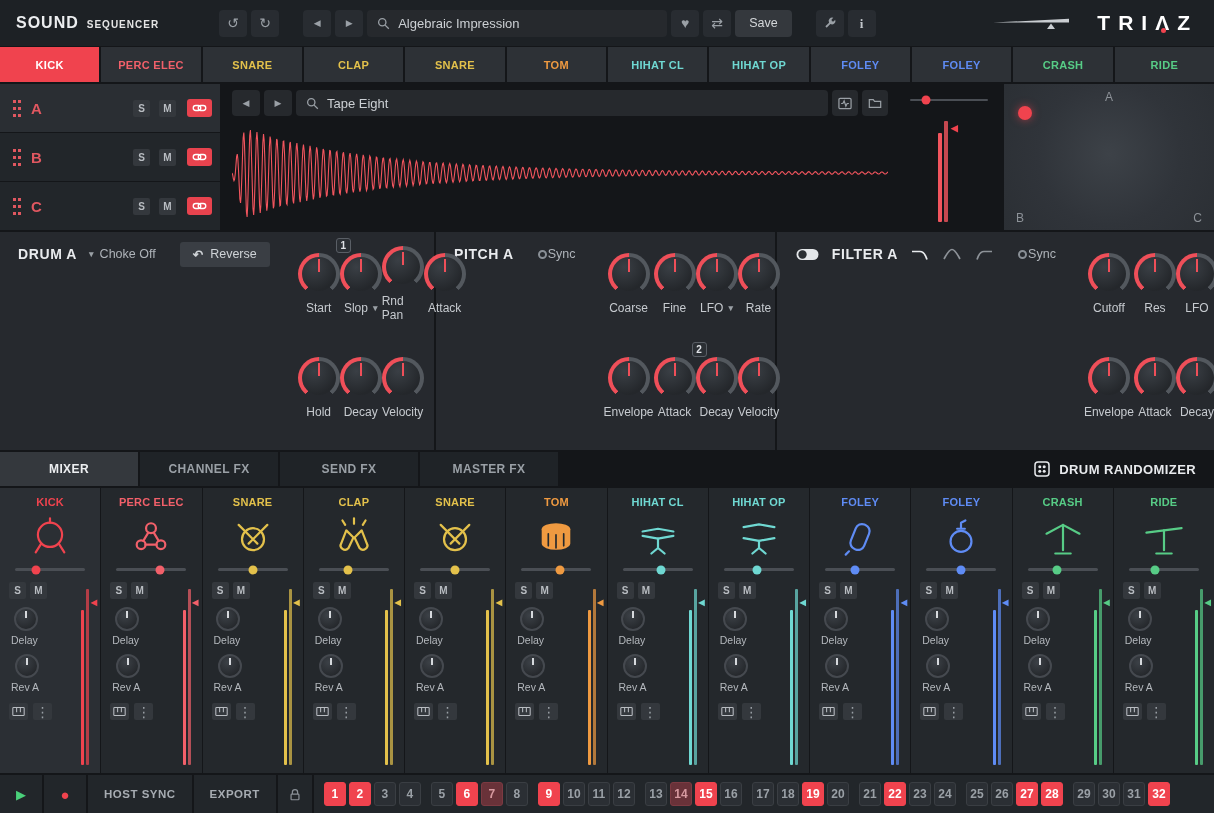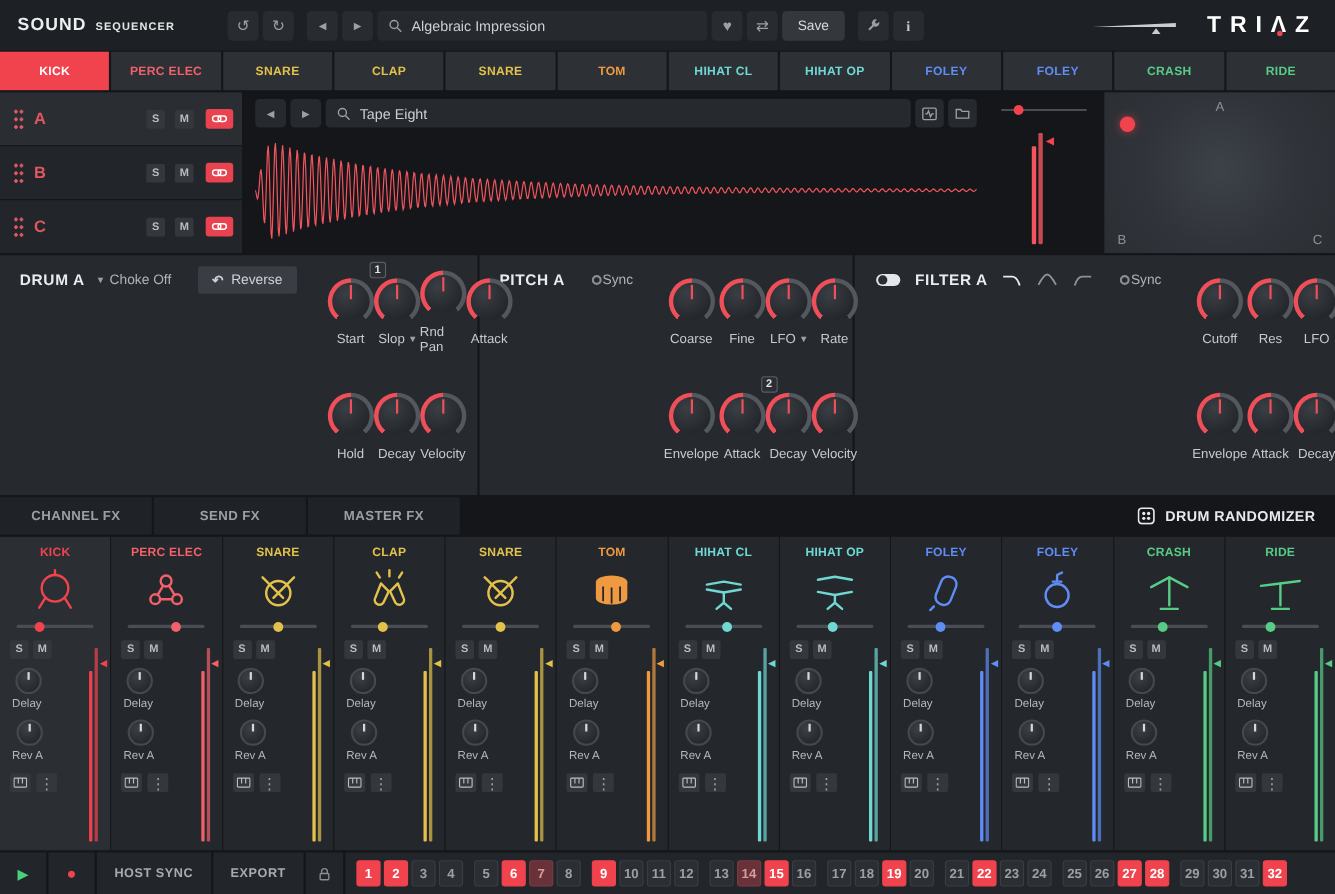--- a/index.html
+++ b/index.html
@@ -3,36 +3,36 @@
 <meta charset="utf-8">
 <style>
   *{box-sizing:border-box;margin:0;padding:0}
   html,body{background:#101214}
   body{font-family:"Liberation Sans",sans-serif;-webkit-font-smoothing:antialiased}
   button{font-family:inherit;cursor:default}
   i,b{font-style:normal}
   #app{width:1214px;height:813px;display:flex;flex-direction:column;background:#141619;overflow:hidden}
 
   
-  .topbar{height:46px;background:#1d2125;display:flex;align-items:center;gap:12px;padding:0 16px;flex:0 0 auto}
+  .topbar{height:46px;background:#1d2125;display:flex;align-items:center;gap:24px;padding:0 16px;flex:0 0 auto}
   .brand{display:flex;gap:8px;margin-right:36px;align-items:baseline}
   .b1{font-size:16px;font-weight:800;letter-spacing:1px;color:#eceef0}
   .b2{font-size:10px;font-weight:700;letter-spacing:1px;color:#e5e5e5}
   .tb-group{display:flex;gap:4px;align-items:center}
   .tb-btn{height:27px;min-width:28px;background:#282c31;border:none;border-radius:4px;display:flex;align-items:center;justify-content:center;padding:0 7px}
   .gi{color:#9aa0a6;font-size:14px;line-height:1}
   .gi.sm{font-size:9px}
   .gi.info{font-weight:800;font-size:13px;color:#c3c7cc;font-family:"Liberation Serif",serif}
   .save{color:#d4d7da;font-size:12.5px;padding:0 14px;background:#34383d}
   .searchbox{display:flex;align-items:center;gap:8px;background:#26292d;border-radius:4px;height:27px;padding:0 10px}
   .searchbox.wide{width:300px}
   .searchbox input{flex:1;background:transparent;border:none;outline:none;color:#ccd0d4;font-size:13px;font-family:inherit}
   .mag{width:13px;height:13px;stroke:#9aa0a6;fill:none;stroke-width:1.6;flex:0 0 auto}
   .wrench{width:14px;height:14px;fill:#9aa0a6}
-  .tb-right{margin-left:auto;display:flex;align-items:center;gap:22px}
+  .tb-right{margin-left:auto;display:flex;align-items:flex-start;gap:22px}
   .mvol{width:84px;height:20px}
   .logo{position:relative;font-size:21px;font-weight:800;letter-spacing:8px;color:#fff}
   .logodot{position:absolute;left:63%;bottom:2px;width:5px;height:5px;border-radius:50%;background:#f0434e}
 
   
   .pads{height:35px;margin-top:1px;display:grid;grid-template-columns:repeat(12,1fr);gap:2px;background:#141619;flex:0 0 auto}
   .pad{background:#2d3136;border:none;color:var(--pc);font-size:11px;font-weight:700;letter-spacing:.3px}
   .pad.sel{background:var(--pc);color:#fff}
 
   
@@ -513,20 +513,21 @@
             <i class="knob"></i>
             <span class="klabel">
               <span>Velocity</span>
             </span>
           </div>
       </div>
     </div>
   </section>
 
   <div class="fxtabs">
+    <button class="fxtab sel">MIXER</button>
     <button class="fxtab">CHANNEL FX</button>
     <button class="fxtab">SEND FX</button>
     <button class="fxtab">MASTER FX</button>
     <span class="flex1"></span>
     <button class="randbtn">
       <svg class="randic" viewBox="0 0 16 16">
           <rect x="1" y="1" width="14" height="14" rx="3"></rect>
           <circle cx="5.8" cy="5.8" r="1.5"></circle>
           <circle cx="10.2" cy="5.8" r="1.5"></circle>
           <circle cx="5.8" cy="10.2" r="1.5"></circle>

